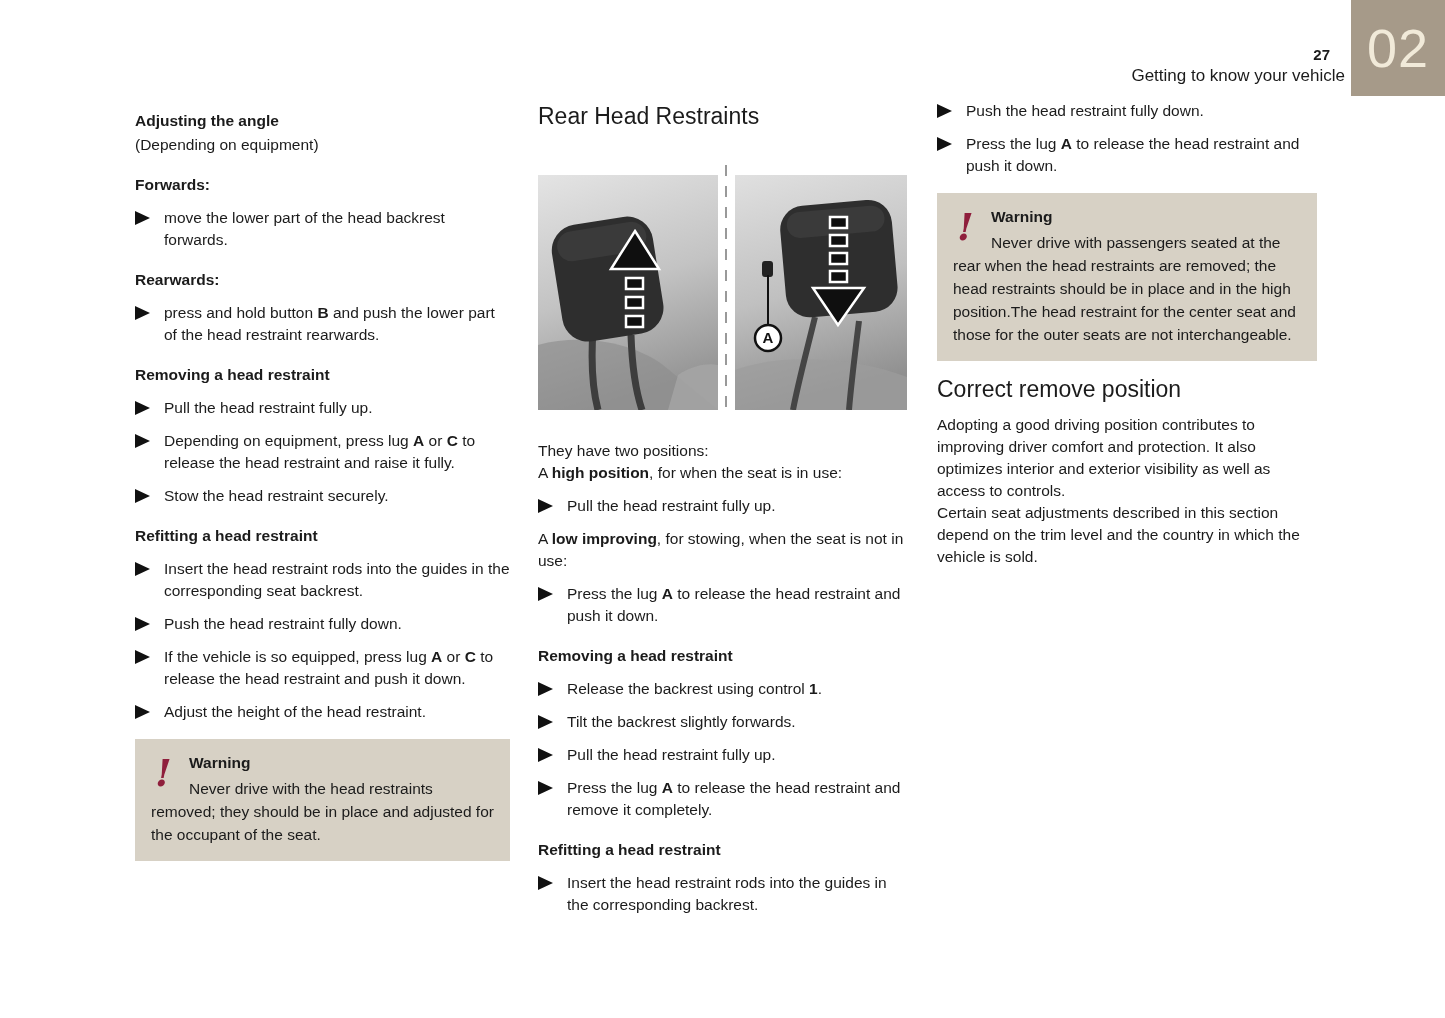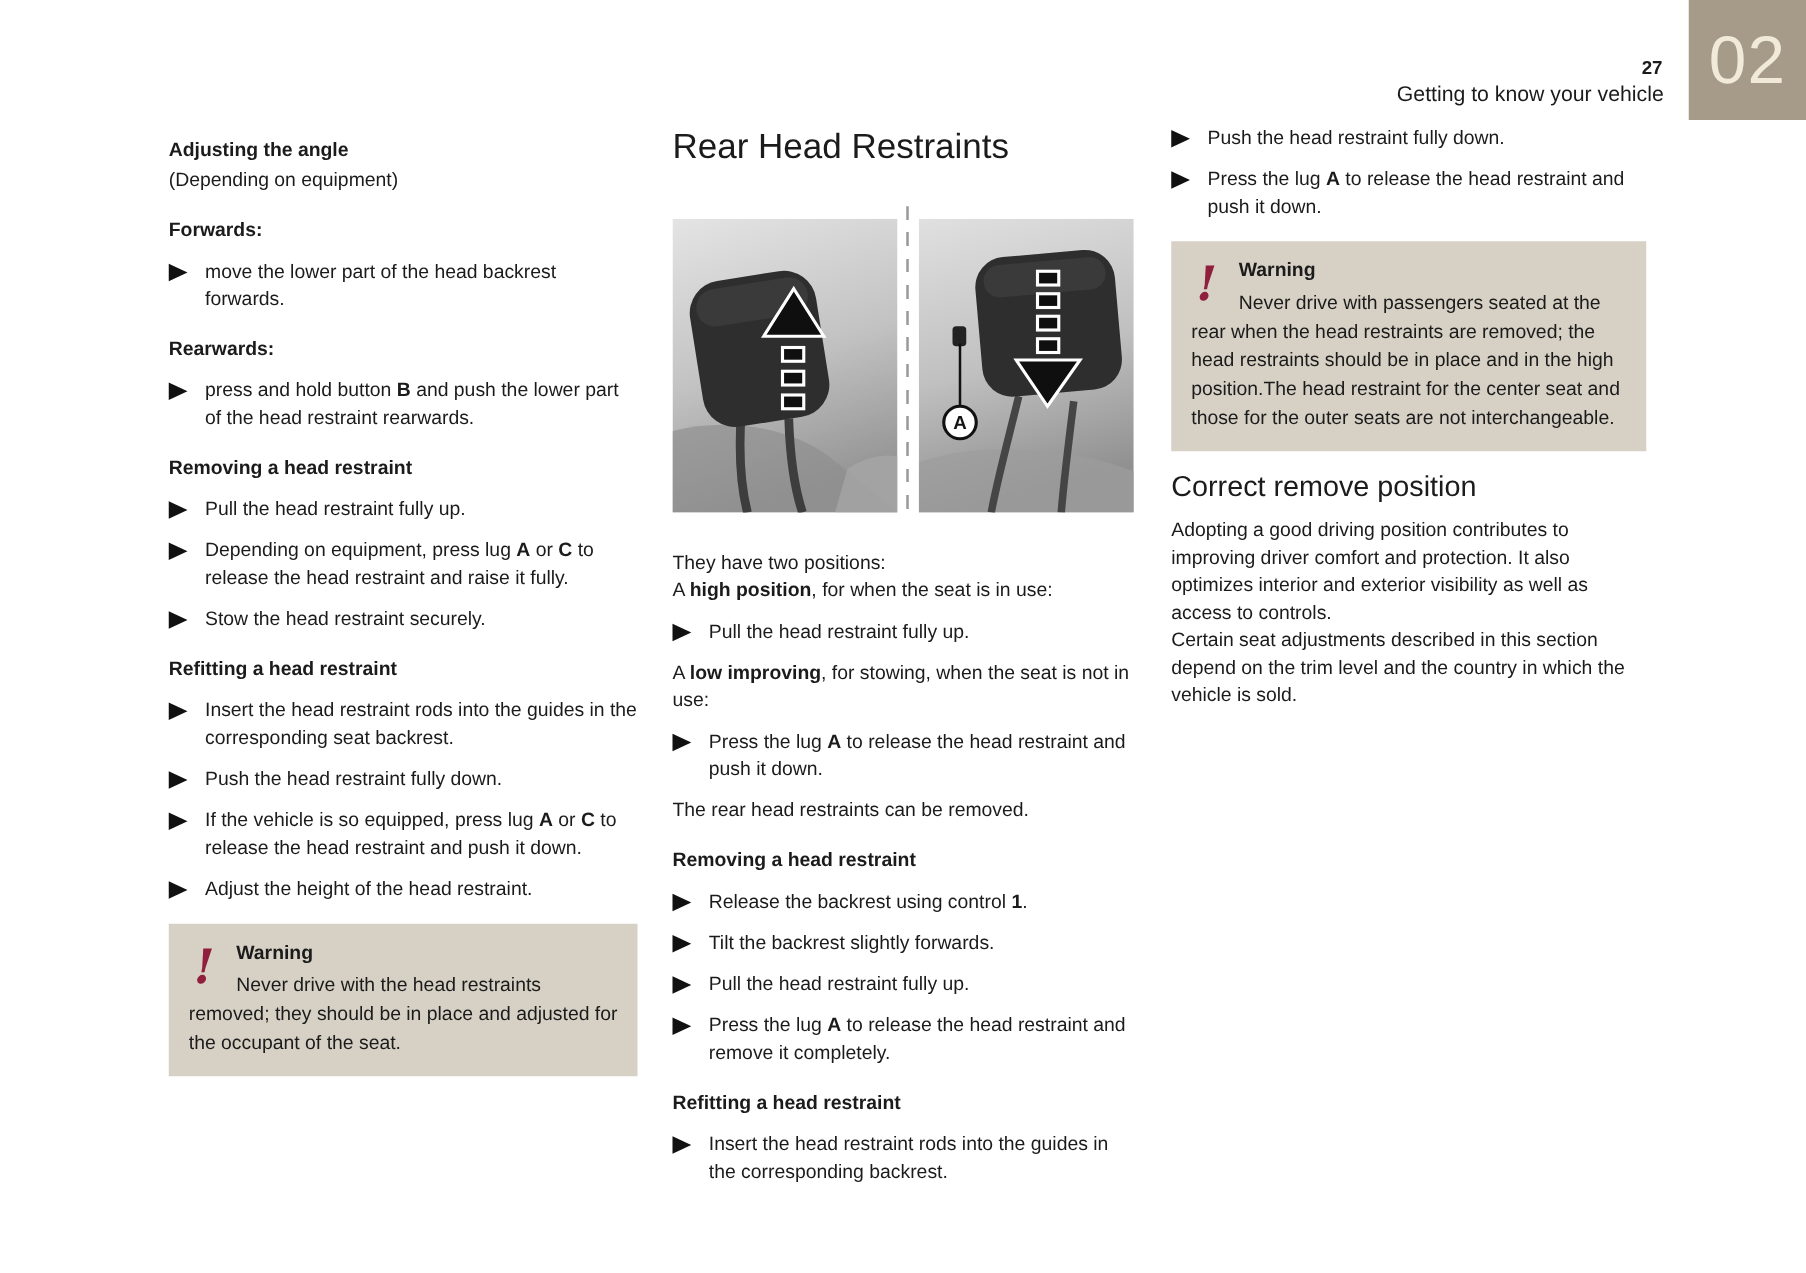--- a/index.html
+++ b/index.html
@@ -7,36 +7,36 @@
   body {
     width: 1445px; height: 1018px;
     position: relative; overflow: hidden;
     background: #ffffff; color: #1b1b1b;
     font-family: "Liberation Sans", "DejaVu Sans", sans-serif;
     font-size: 15.5px; line-height: 22px;
   }
 
   
   .page-number { position: absolute; top: 44px; right: 115px; font-weight: bold; font-size: 15px; }
-  .section-header { position: absolute; top: 65px; right: 114px; font-size: 17px; }
+  .section-header { position: absolute; top: 65px; right: 100px; font-size: 17px; }
   .chapter-tab {
     position: absolute; top: 0; right: 0; width: 94px; height: 96px;
     background: #a69a89; display: flex; align-items: center; justify-content: center;
   }
   .chapter-num { font-size: 54px; line-height: 1; color: #f1ead9; letter-spacing: 1px; }
 
   
   .col { position: absolute; }
   .col-left  { left: 135px; top: 110px; width: 375px; }
   .col-mid   { left: 538px; top: 100px; width: 369px; }
   .col-right { left: 937px; top: 100px; width: 380px; }
   .col > :first-child { margin-top: 0 !important; }
 
   
-  .big-title { font-size: 28px; line-height: 33px; font-weight: 400; margin: 16px 0 6px; }
+  .big-title { font-size: 23px; line-height: 33px; font-weight: 400; margin: 16px 0 6px; }
   .sub-title { font-size: 23px; line-height: 28px; font-weight: 400; margin: 10px 0 8px; }
   .h { font-weight: bold; margin: 18px 0 2px; }
   .p { margin: 11px 0 0; }
   .p + .p { margin-top: 0; }
   .h + .p { margin-top: 0; }
   .b { font-weight: bold; }
 
   .bullet { position: relative; padding-left: 29px; margin: 11px 0; }
   .tri {
     position: absolute; left: 0; top: 4px; width: 0; height: 0;
@@ -157,21 +157,20 @@
       </g>
     </svg>
   </div>
 
   <div>
       <div class="p"><span>They have two positions:</span></div>
       <div class="p"><span>A </span><span class="b">high position</span><span>, for when the seat is in use:</span></div>
       <div class="bullet"><span class="tri"></span><span><span>Pull the head restraint fully up.</span></span></div>
       <div class="p"><span>A </span><span class="b">low improving</span><span>, for stowing, when the seat is not in use:</span></div>
       <div class="bullet"><span class="tri"></span><span><span>Press the lug </span><span class="b">A</span><span> to release the head restraint and push it down.</span></span></div>
-      <div class="p"><span>The rear head restraints can be removed.</span></div>
       <div class="h"><span>Removing a head restraint</span></div>
       <div class="bullet"><span class="tri"></span><span><span>Release the backrest using control </span><span class="b">1</span><span>.</span></span></div>
       <div class="bullet"><span class="tri"></span><span><span>Tilt the backrest slightly forwards.</span></span></div>
       <div class="bullet"><span class="tri"></span><span><span>Pull the head restraint fully up.</span></span></div>
       <div class="bullet"><span class="tri"></span><span><span>Press the lug </span><span class="b">A</span><span> to release the head restraint and remove it completely.</span></span></div>
       <div class="h"><span>Refitting a head restraint</span></div>
       <div class="bullet"><span class="tri"></span><span><span>Insert the head restraint rods into the guides in the corresponding backrest.</span></span></div>
     </div>
 </div>
 

